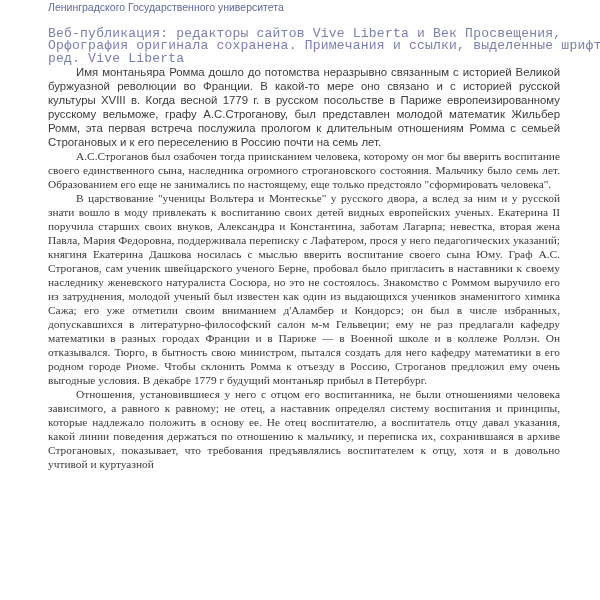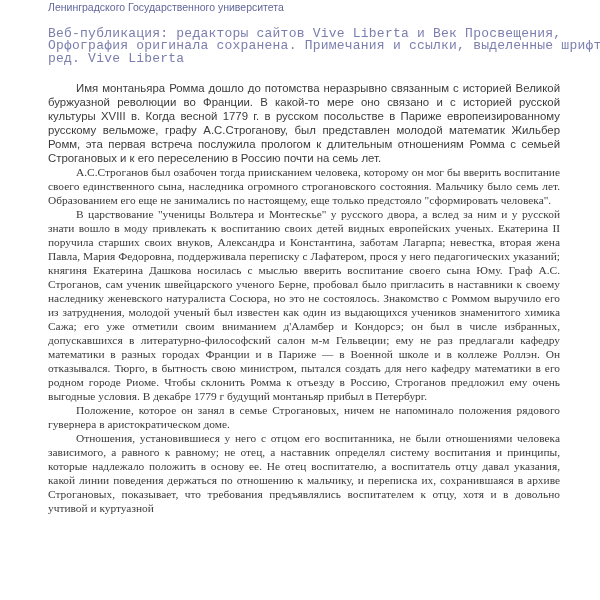--- a/index.html
+++ b/index.html
@@ -49,21 +49,21 @@
     font-family: "Liberation Mono", "DejaVu Sans Mono", monospace;
     font-size: 13px;
     line-height: 12.4px;
     letter-spacing: 0.22px;
     color: #7b7fae;
     white-space: nowrap;
   }
 
   
   .article {
-    margin-top: 16px;
+    margin-top: 0;
   }
   .article p {
     margin: 0;
     font-family: "Liberation Sans", sans-serif;
     font-size: 11.4px;
     line-height: 14px;
     color: #3b3b3b;
     text-align: justify;
     text-indent: 28px;
     hyphens: none;
@@ -86,17 +86,16 @@
   <div class="webnote">
     <div class="mline">Веб-публикация: редакторы сайтов Vive Liberta и Век Просвещения,</div>
     <div class="mline">Орфография оригинала сохранена. Примечания и ссылки, выделенные шрифтом, даны</div>
     <div class="mline">ред. Vive Liberta</div>
   </div>
 
   <div class="article">
     <p>Имя монтаньяра Ромма дошло до потомства неразрывно связанным с историей Великой буржуазной революции во Франции. В какой-то мере оно связано и с историей русской культуры XVIII в. Когда весной 1779 г. в русском посольстве в Париже европеизированному русскому вельможе, графу А.С.Строганову, был представлен молодой математик Жильбер Ромм, эта первая встреча послужила прологом к длительным отношениям Ромма с семьей Строгановых и к его переселению в Россию почти на семь лет.</p>
     <p>А.С.Строганов был озабочен тогда приисканием человека, которому он мог бы вверить воспитание своего единственного сына, наследника огромного строгановского состояния. Мальчику было семь лет. Образованием его еще не занимались по настоящему, еще только предстояло "сформировать человека".</p>
     <p>В царствование "ученицы Вольтера и Монтескье" у русского двора, а вслед за ним и у русской знати вошло в моду привлекать к воспитанию своих детей видных европейских ученых. Екатерина II поручила старших своих внуков, Александра и Константина, заботам Лагарпа; невестка, вторая жена Павла, Мария Федоровна, поддерживала переписку с Лафатером, прося у него педагогических указаний; княгиня Екатерина Дашкова носилась с мыслью вверить воспитание своего сына Юму. Граф А.С. Строганов, сам ученик швейцарского ученого Берне, пробовал было пригласить в наставники к своему наследнику женевского натуралиста Сосюра, но это не состоялось. Знакомство с Роммом выручило его из затруднения, молодой ученый был известен как один из выдающихся учеников знаменитого химика Сажа; его уже отметили своим вниманием д'Аламбер и Кондорсэ; он был в числе избранных, допускавшихся в литературно-философский салон м-м Гельвеции; ему не раз предлагали кафедру математики в разных городах Франции и в Париже — в Военной школе и в коллеже Роллэн. Он отказывался. Тюрго, в бытность свою министром, пытался создать для него кафедру математики в его родном городе Риоме. Чтобы склонить Ромма к отъезду в Россию, Строганов предложил ему очень выгодные условия. В декабре 1779 г будущий монтаньяр прибыл в Петербург.</p>
-    <p>Положение, которое он занял в семье Строгановых, ничем не напоминало положения рядового гувернера в аристократическом доме.</p>
     <p>Отношения, установившиеся у него с отцом его воспитанника, не были отношениями человека зависимого, а равного к равному; не отец, а наставник определял систему воспитания и принципы, которые надлежало положить в основу ее. Не отец воспитателю, а воспитатель отцу давал указания, какой линии поведения держаться по отношению к мальчику, и переписка их, сохранившаяся в архиве Строгановых, показывает, что требования предъявлялись воспитателем к отцу, хотя и в довольно учтивой и куртуазной</p>
   </div>
 
 </div>
 
 </body></html>

